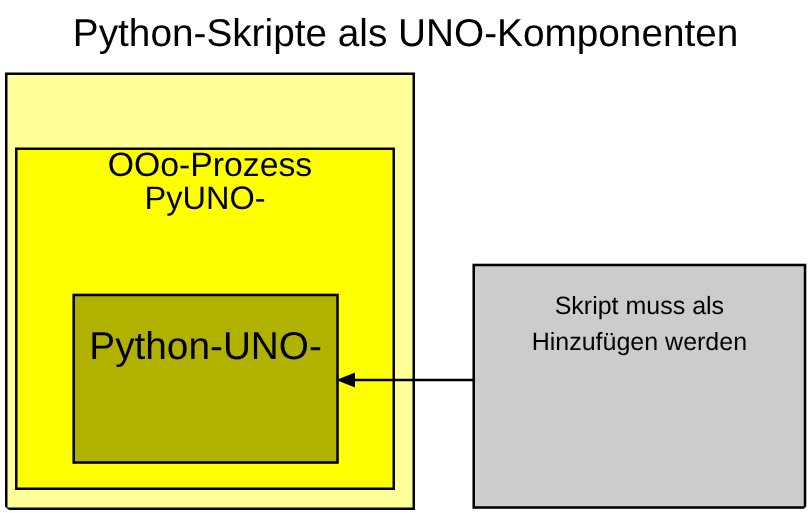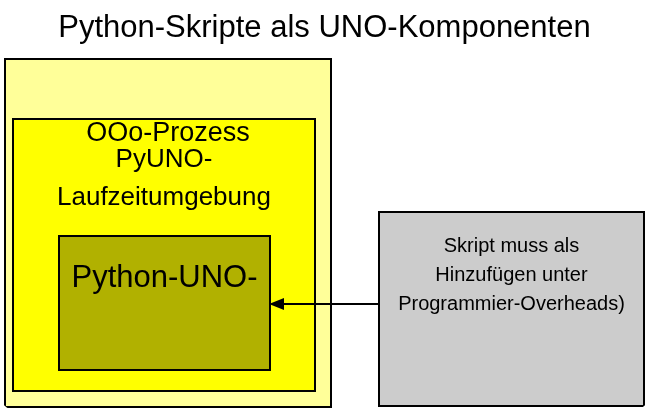--- a/index.html
+++ b/index.html
@@ -87,31 +87,29 @@
   <div class="abs box ooo-box" style="background-color: rgb(255, 255, 153);"></div>
 
   <div class="abs box pyuno-box" style="background-color: rgb(255, 255, 0);"></div>
 
   <div class="abs box comp-box" style="background-color: rgb(177, 177, 0);"></div>
 
   <div class="abs ooo-label">OOo-Prozess</div>
 
   <div class="abs pyuno-label">
     <div>PyUNO-</div>
-    <div>Laufzeitumgebung</div>
   </div>
 
   <div class="abs comp-label">
     <div>Python-UNO-</div>
   </div>
 
   <div class="abs note-box" style="background-color: rgb(204, 204, 204);"></div>
 
   <div class="abs note-text">
     <div>Skript muss als</div>
-    <div>Hinzufügen unter</div>
-    <div>Programmier-Overheads)</div>
+    <div>Hinzufügen werden</div>
   </div>
 
   <div class="abs arrow-line"></div>
   <div class="abs arrow-head"></div>
 
 </div>
 
 </body></html>

